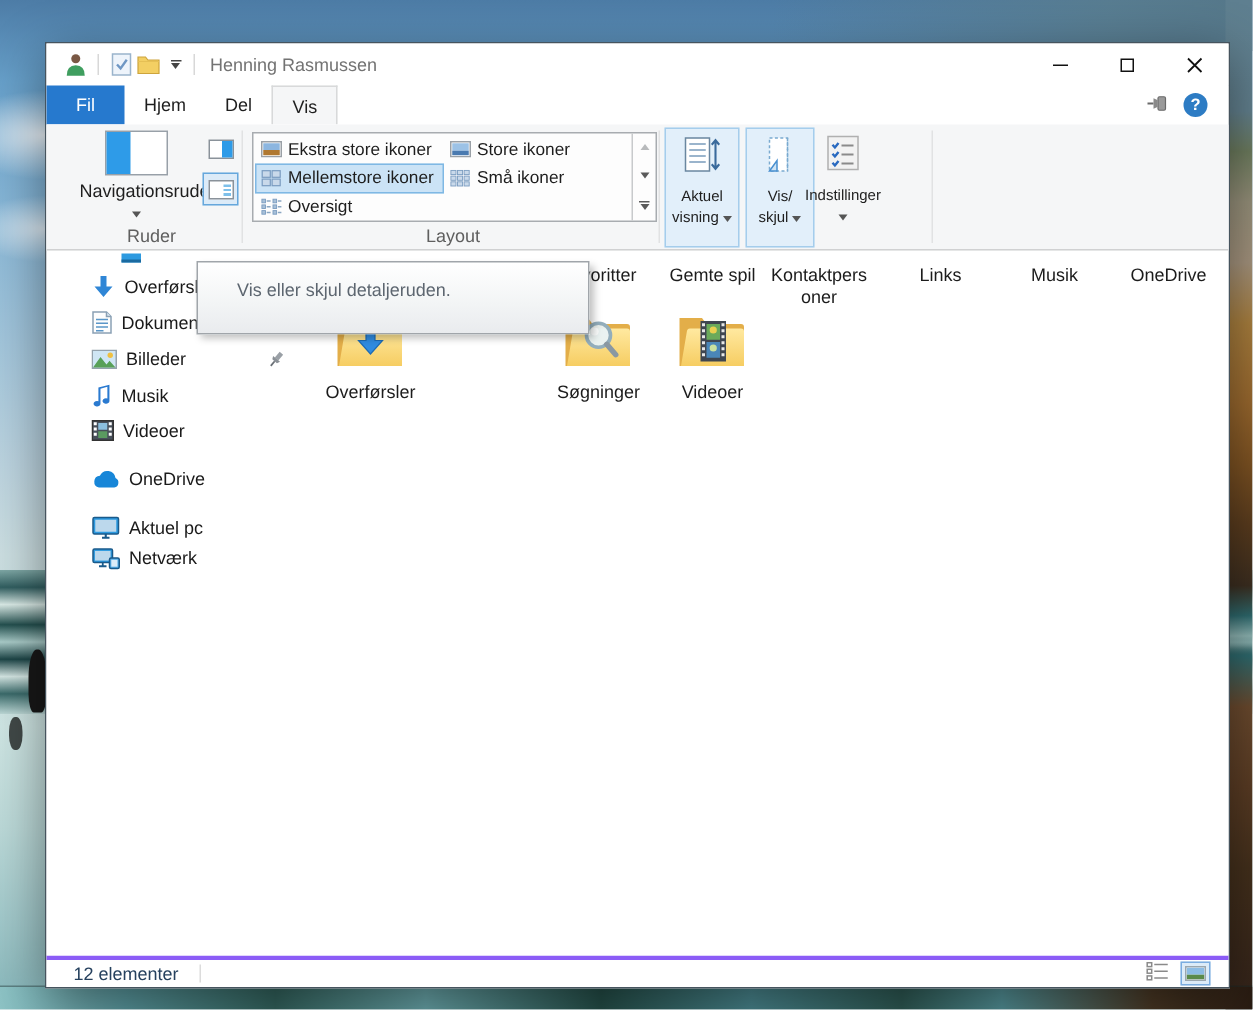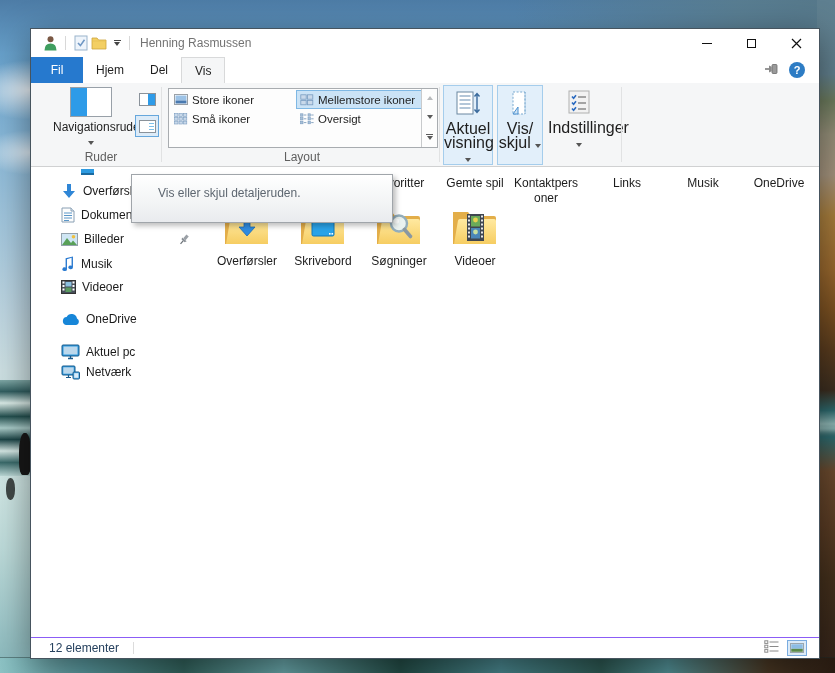--- a/index.html
+++ b/index.html
@@ -73,26 +73,26 @@
   .gallery { position:absolute; left:5px; top:5px; width:270px; height:60px; background:#fdfdfd; border:1px solid #a8acb0; display:flex; }
   .gal-items { width:252px; display:grid; grid-template-columns:126px 126px; grid-auto-rows:19.3px; padding:1px; }
   .gal-item { display:flex; align-items:center; gap:4px; padding:0 3px; border:1px solid transparent; font-size:11.5px; white-space:nowrap; }
   .gal-item.sel { background:#cbe3f6; border-color:#7fb8e4; }
   .gal-arrows { width:16px; border-left:1px solid #c8cacc; display:flex; flex-direction:column; align-items:center; justify-content:space-around; }
   .tri-up { width:0;height:0;border-left:3.5px solid transparent;border-right:3.5px solid transparent;border-bottom:4px solid #b8babc; }
   .tri-dn { width:0;height:0;border-left:3.5px solid transparent;border-right:3.5px solid transparent;border-top:4px solid #5a5a5a; }
   .tri-more { display:flex; flex-direction:column; align-items:center; }
   .tri-more .bar { width:7px; height:1px; background:#5a5a5a; margin-bottom:1px; }
 
-  .bigbtn { position:absolute; top:2px; height:80px; text-align:center; padding-top:4px; line-height:14px; font-size:16px; }
+  .bigbtn { position:absolute; top:2px; height:80px; text-align:center; padding-top:4px; line-height:14px; font-size:10px; }
   .bigbtn .ico { margin:0 auto 4px auto; }
   .bb-hl { background:#e2effa; border:1px solid #a5cdec; }
   .bb-aktuel { left:412px; width:50px; }
   .bb-vis { left:466px; width:46px; }
-  .bb-inds { left:517px; width:62px; }
+  .bb-inds { left:500px; width:62px; }
 
   
   .tooltip { position:absolute; left:100px; top:145px; width:262px; height:49px; z-index:10;
     background:linear-gradient(180deg,#ffffff 0%,#f2f4f5 60%,#e9ebee 100%); border:1px solid #a0a5aa;
     box-shadow:3px 3px 5px rgba(0,0,0,.25); padding:5px 10px; }
   .tt-title { font-weight:bold; color:#1e3c87; }
   .tt-body { color:#5d6670; margin-top:6px;margin-left:16px; }
 
   
   .content { position:absolute; left:0; top:54px; right:0; bottom:21px; background:#fff; z-index:1; }
@@ -100,21 +100,21 @@
   .side-item { position:absolute; left:30px; display:flex; align-items:center; gap:6px; white-space:nowrap; }
   .side-item .lbl { color:#1a1a1a; }
   .frag { position:absolute; left:50px; top:86px; width:13px; height:6px; background:#2d9ae0; border-bottom:2px solid #1a6aa0; }
   .pin { position:absolute; left:147px; top:150px; }
   .main { position:absolute; left:165px; top:0; right:0; bottom:0; }
   .r1cell { position:absolute; top:93px; width:72px; text-align:center; line-height:15px; word-break:break-all; color:#1c1c1c; }
   .ficell { position:absolute; top:124px; width:76px; text-align:center; }
   .ficell .fl { margin-top:2px; line-height:14px; color:#1c1c1c; }
 
   
-  .statusbar { position:absolute; left:0; bottom:0; right:0; height:21px; background:#fff; border-top:1px solid #8b5cf6; display:flex; align-items:center; }
+  .statusbar { position:absolute; left:0; bottom:0; right:0; height:21px; background:#fff; border-top:3px solid #8b5cf6; display:flex; align-items:center; }
   .sb-count { margin-left:18px; color:#26415e; }
   .sb-sep { width:1px; height:12px; background:#dcdcdc; margin-left:14px; }
   .sb-icons { margin-left:auto; display:flex; align-items:center; gap:8px; padding-right:12px; }
   .sb-thumb { width:20px; height:16px; border:1px solid #7aace0; background:#dcebf8; display:flex; align-items:center; justify-content:center; }
 </style>
 </head>
 <body>
 
 <div id="stage">
 
@@ -212,20 +212,28 @@
       </div>
 
       <div class="vsep" style="left:130px"></div>
 
       <div class="grp-layout">
         <div class="gallery">
           <div class="gal-items">
             <div class="gal-item">
               <svg width="14" height="11" viewBox="0 0 14 11">
                   <rect x="0.5" y="0.5" width="13" height="10" fill="#fff" stroke="#9aa0a6"></rect>
+                  <rect x="1.5" y="1.5" width="11" height="4.5" fill="#8cb6e0"></rect>
+                  <rect x="1.5" y="6" width="11" height="3.5" fill="#b07830"></rect>
+                </svg>
+              <span>Ekstra store ikoner</span>
+            </div>
+            <div class="gal-item">
+              <svg width="14" height="11" viewBox="0 0 14 11">
+                  <rect x="0.5" y="0.5" width="13" height="10" fill="#fff" stroke="#9aa0a6"></rect>
                   <rect x="1.5" y="1.5" width="11" height="5" fill="#9cc2e6"></rect>
                   <rect x="1.5" y="6.5" width="11" height="3" fill="#4a7ab0"></rect>
                 </svg>
               <span>Store ikoner</span>
             </div>
             <div class="gal-item sel">
               <svg width="14" height="12" viewBox="0 0 14 12">
                   <g fill="#c9d9ea" stroke="#7a9cc0" stroke-width="0.8">
                     <rect x="0.8" y="0.8" width="5.4" height="4.4"></rect>
                     <rect x="7.4" y="0.8" width="5.4" height="4.4"></rect>
@@ -430,30 +438,20 @@
                 <linearGradient id="fg1" x1="0" y1="0" x2="0" y2="1">
                   <stop offset="0" stop-color="#ffe9a0"></stop>
                   <stop offset="1" stop-color="#f6cd62"></stop>
                 </linearGradient>
               </defs>
             <path d="M2,5 h15 l3,4 h23 a2,2 0 0 1 2,2 v26 h-43 z" fill="#e3ae49"></path>
             <path d="M3,37 L7,13.5 a2,2 0 0 1 2,-1.5 H43 a2,2 0 0 1 2,2 V37 z" fill="url(#fg1)"></path>
             <path d="M21,12 h6 v8 h5 l-8,9 -8,-9 h5 z" fill="#2f8be0" stroke="#1e6cb4" stroke-width="0.8"></path>
           </svg>
           <div class="fl">Overførsler</div>
-        </div>
-        <div class="ficell" style="left:89px">
-          <svg width="48" height="42" viewBox="0 0 48 42">
-            <path d="M2,5 h15 l3,4 h23 a2,2 0 0 1 2,2 v26 h-43 z" fill="#e3ae49"></path>
-            <path d="M3,37 L7,13.5 a2,2 0 0 1 2,-1.5 H43 a2,2 0 0 1 2,2 V37 z" fill="url(#fg1)"></path>
-            <rect x="13" y="14" width="22" height="15" rx="1.5" fill="#29a3e8" stroke="#1478b8"></rect>
-            <rect x="30" y="26" width="1.6" height="1.6" fill="#fff"></rect>
-              <rect x="32.5" y="26" width="1.6" height="1.6" fill="#fff"></rect>
-          </svg>
-          <div class="fl">Skrivebord</div>
         </div>
         <div class="ficell" style="left:165px">
           <svg width="48" height="42" viewBox="0 0 48 42">
             <path d="M2,5 h15 l3,4 h23 a2,2 0 0 1 2,2 v26 h-43 z" fill="#e3ae49"></path>
             <path d="M3,37 L7,13.5 a2,2 0 0 1 2,-1.5 H43 a2,2 0 0 1 2,2 V37 z" fill="url(#fg1)"></path>
             <circle cx="24" cy="16.5" r="8" fill="#e8f3f8" fill-opacity="0.92" stroke="#93aebc" stroke-width="2.4"></circle>
             <circle cx="21.5" cy="14" r="2.6" fill="#fff" fill-opacity="0.8"></circle>
             <path d="M29.5,22.5 L35.5,29.5" stroke="#8a98a2" stroke-width="3.6" stroke-linecap="round"></path>
           </svg>
           <div class="fl">Søgninger</div>

